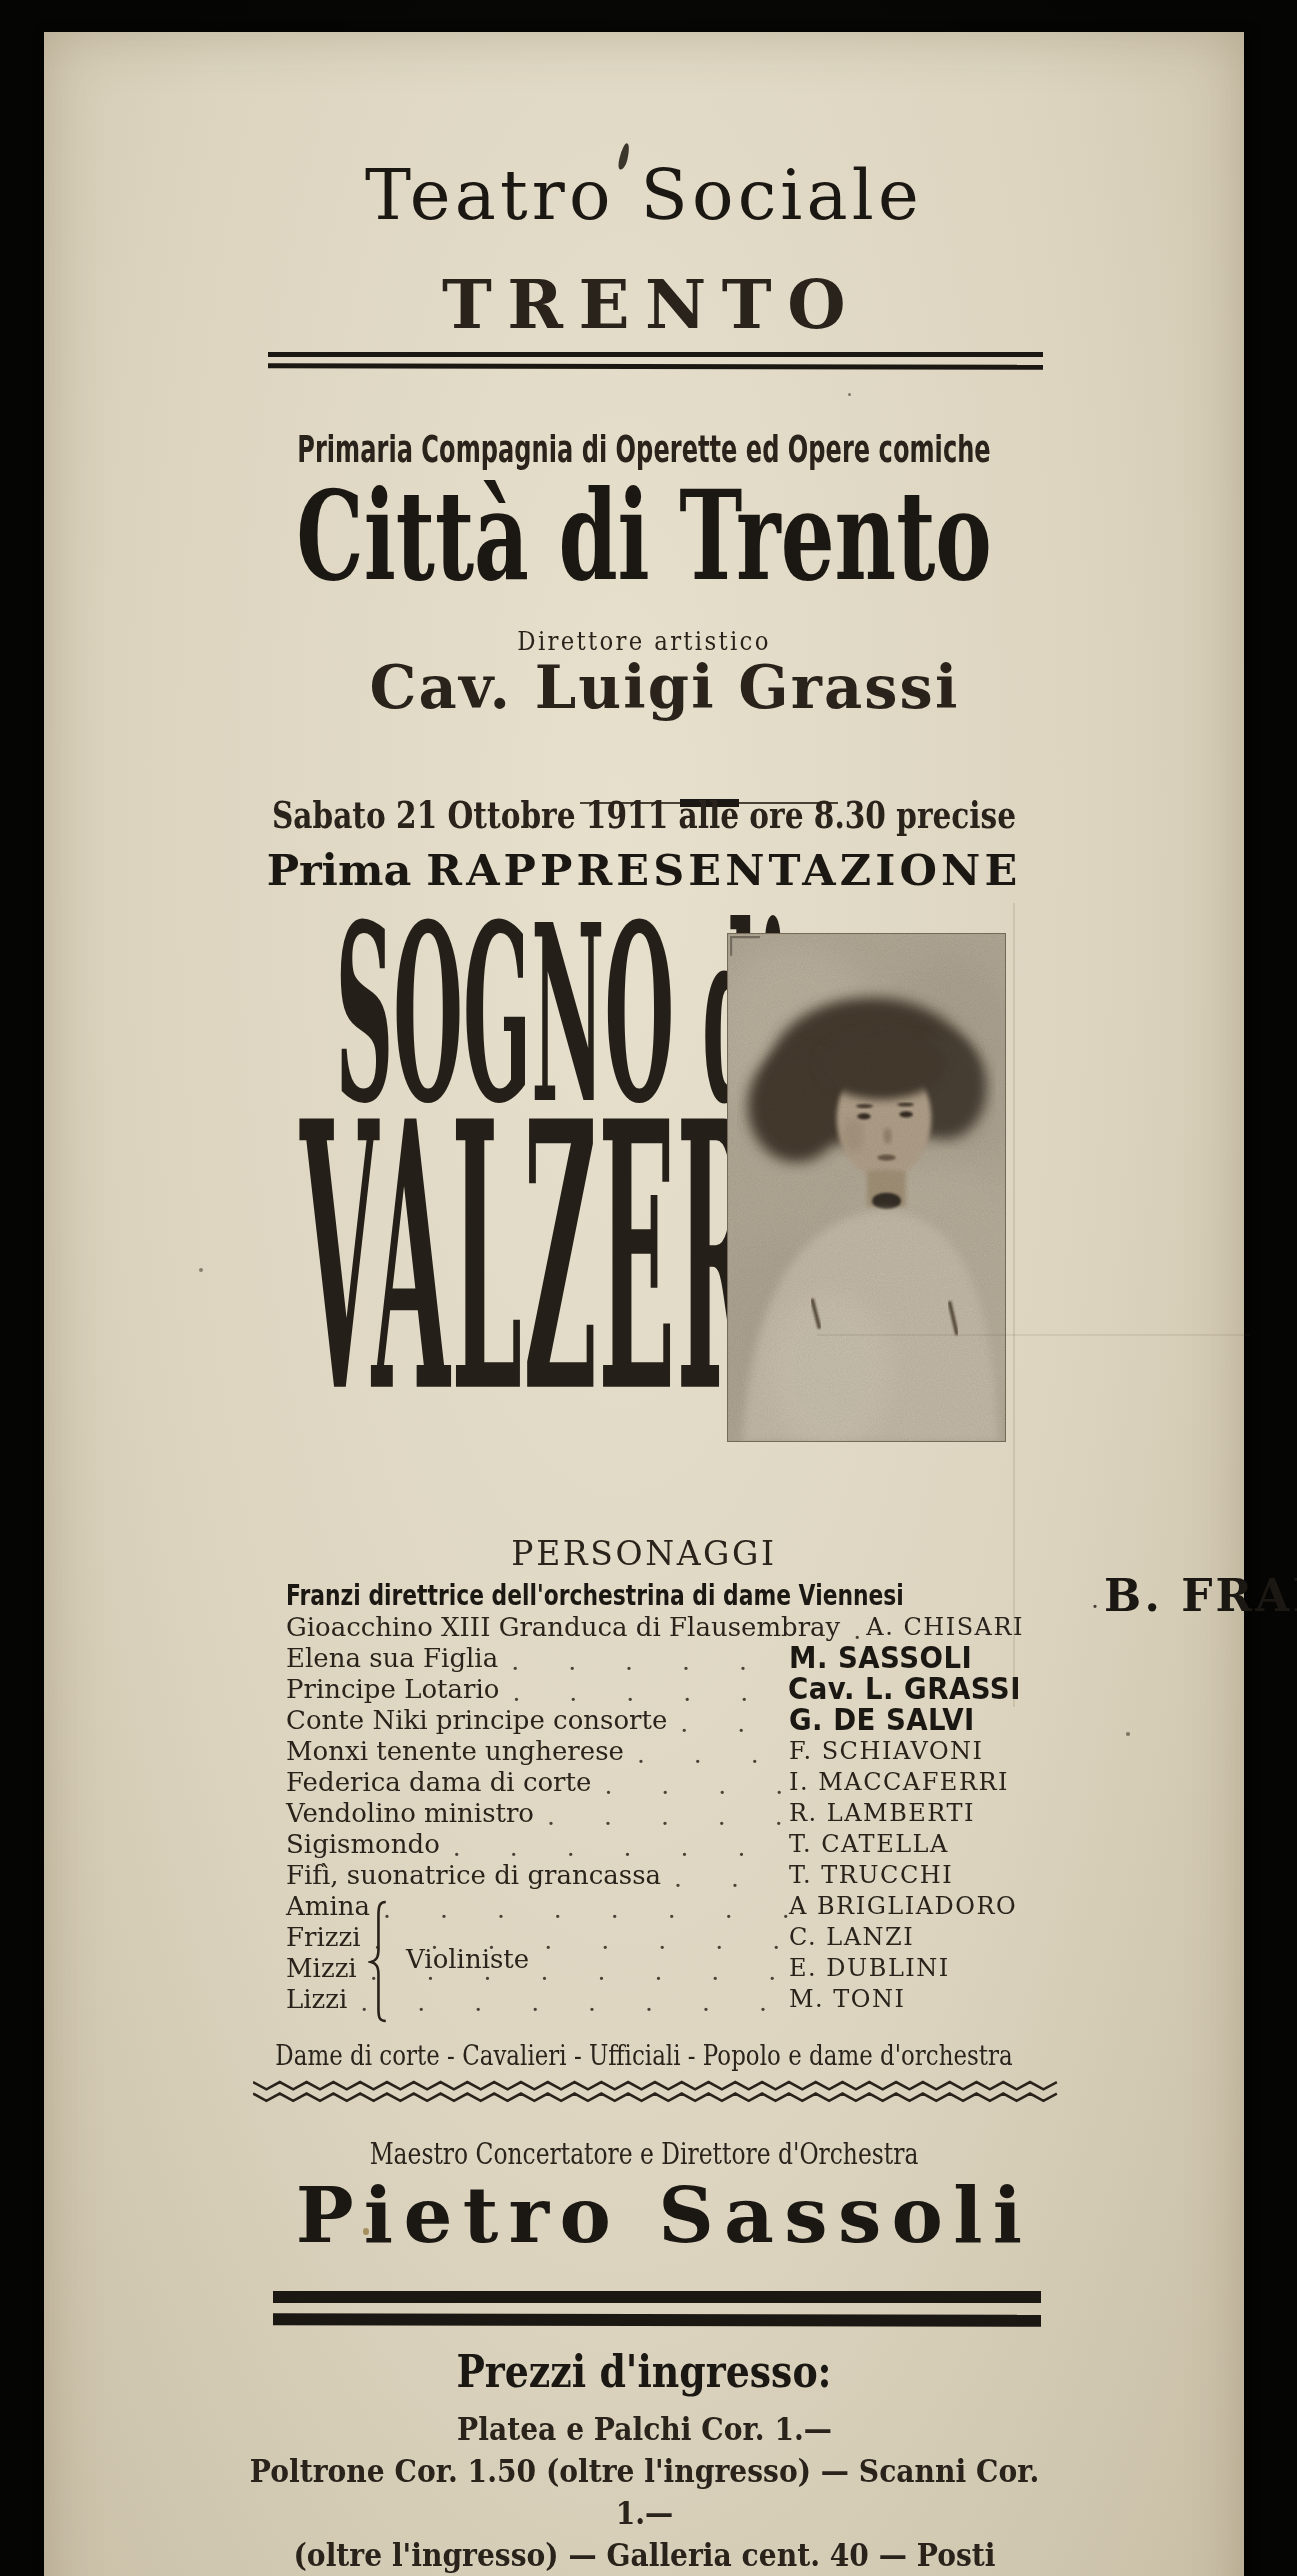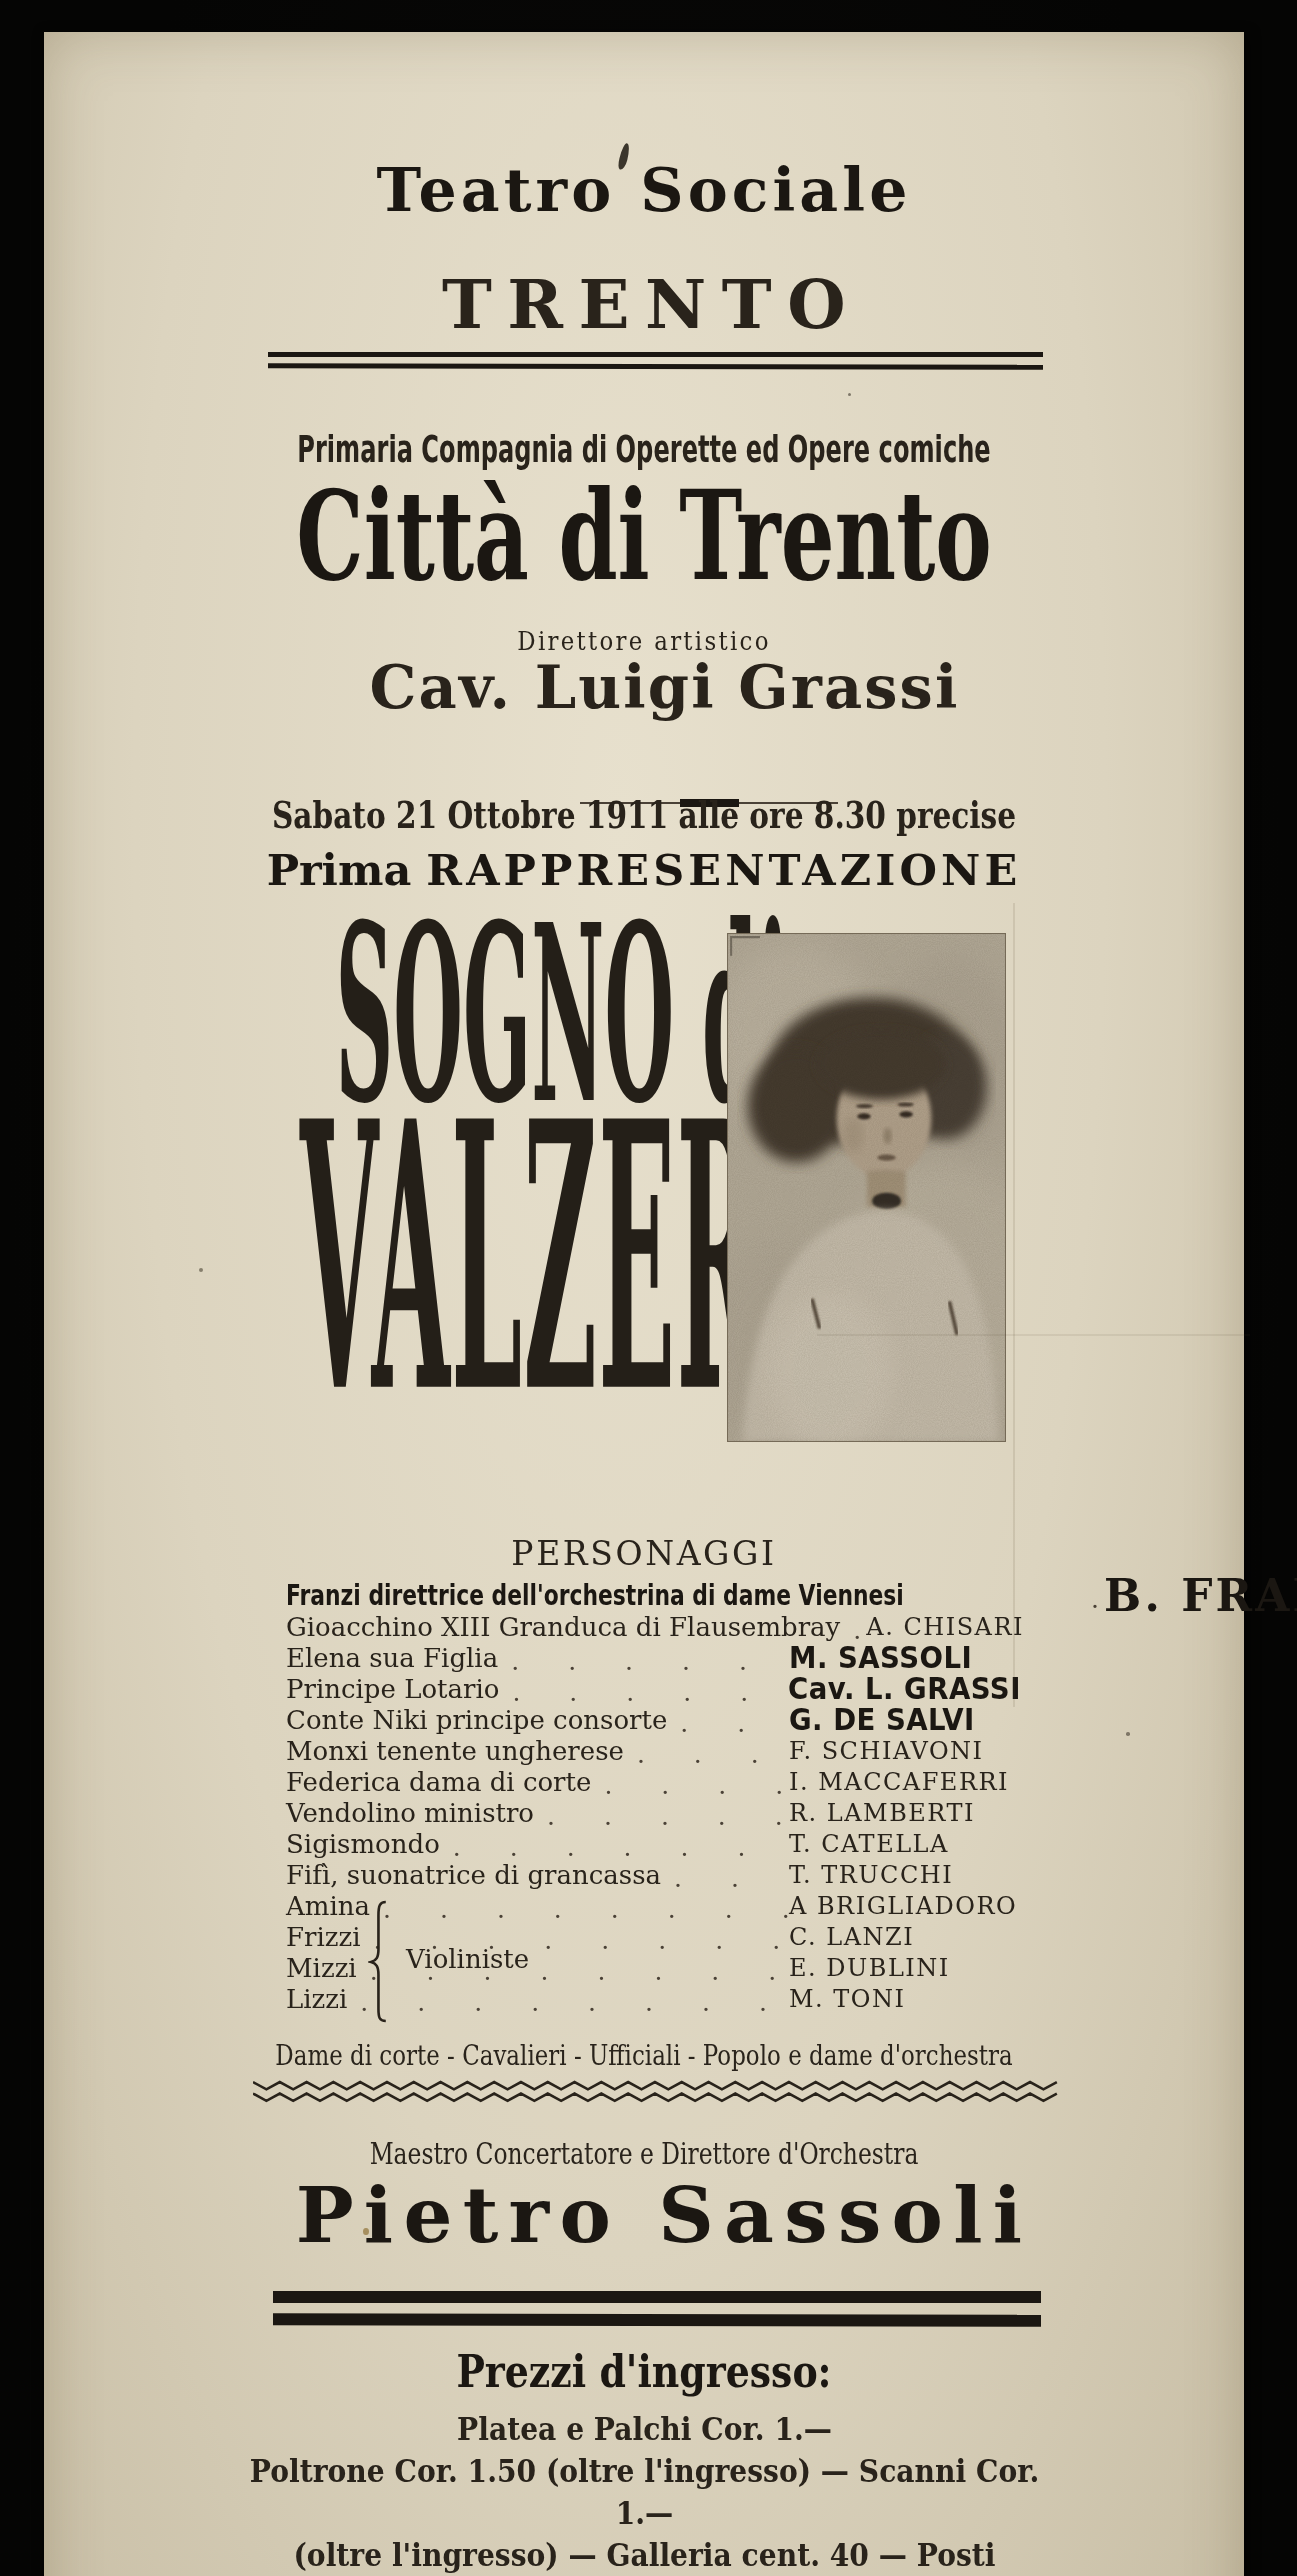--- a/index.html
+++ b/index.html
@@ -21,21 +21,21 @@
     background:
       radial-gradient(ellipse at 48% 30%, var(--paper-light) 0%, var(--paper) 55%, var(--paper-shade) 100%);
     box-shadow: inset 0 0 57px rgba(92,76,44,.26), 3.1px 4.1px 13.4px rgba(0,0,0,.85);
   }
   .center{left:0;width:100%;text-align:center;}
   .abs{position:absolute;}
 
   
   .ink-mark{left:576px;top:111px;width:7.7px;height:27px;background:var(--ink);
     border-radius:48% 52% 60% 40%/60% 60% 40% 40%;transform:rotate(14deg);opacity:.9;}
-  .venue-title{top:123px;font-size:60px;font-weight:bold;letter-spacing:4.1px;color:var(--ink-strong);}
+  .venue-title{top:123px;font-size:69px;font-weight:normal;letter-spacing:4.1px;color:var(--ink-strong);}
   .venue-city{top:233px;font-size:67px;font-weight:bold;letter-spacing:15.5px;padding-left:15px;color:var(--ink);}
   .double-rule{left:224px;top:320px;width:775px;}
   .double-rule .bar{height:5.2px;background:var(--ink-strong);}
   .double-rule .bar+.bar{margin-top:7.2px;height:4.6px;transform:rotate(.12deg);}
   .company-line{top:396px;font-size:36px;font-family:"DejaVu Sans","Liberation Sans",sans-serif;
     font-weight:bold;transform:scale(.67,1.04);transform-origin:50% 0;white-space:nowrap;}
   .company-name{top:442px;font-size:116px;font-weight:bold;line-height:1;
     transform:scale(.73,1.06);transform-origin:50% 0;white-space:nowrap;color:var(--ink-strong);}
   .director-label{top:594px;font-size:26px;letter-spacing:2.6px;transform:scaleX(.88);transform-origin:50% 0;}
   .director-name{top:621px;font-size:59px;font-weight:bold;letter-spacing:2.1px;padding-left:41px;}

